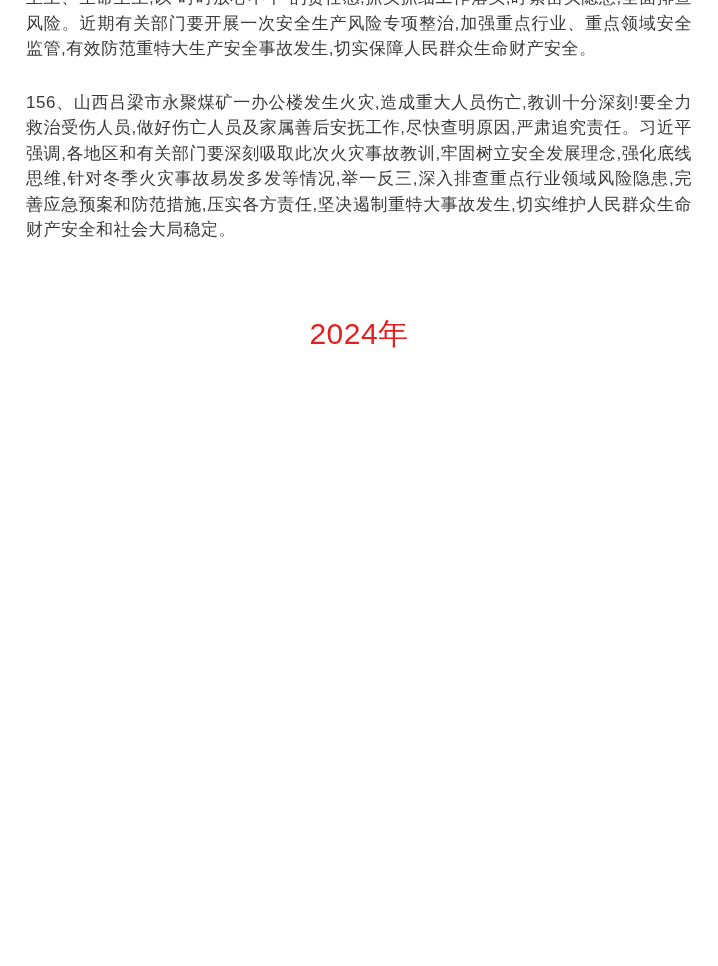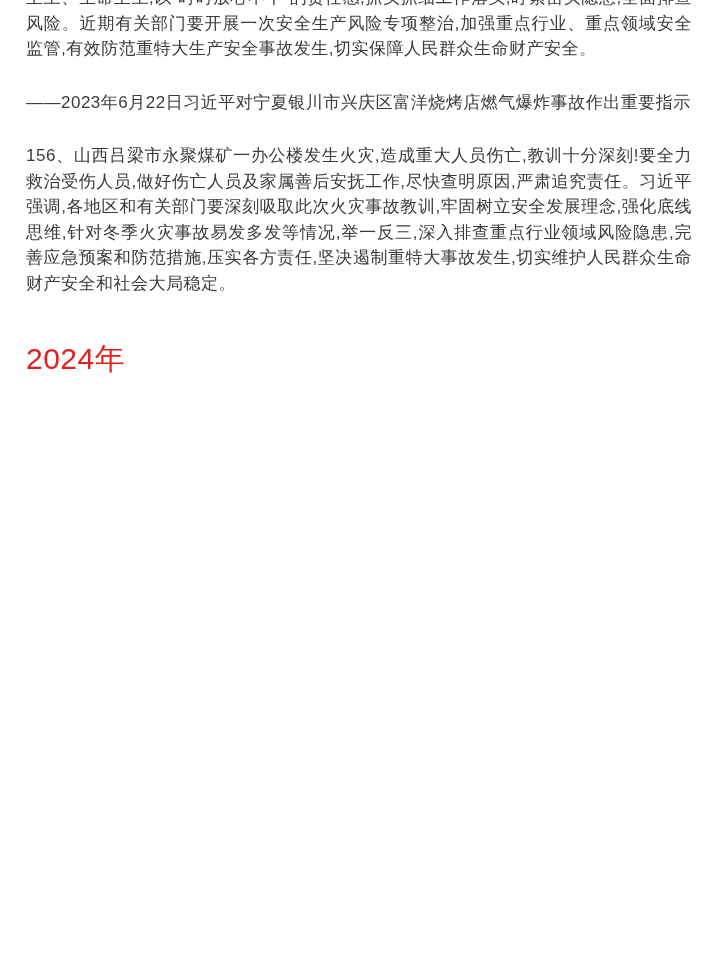--- a/index.html
+++ b/index.html
@@ -23,36 +23,35 @@
     letter-spacing: 0.5px;
   }
   .para {
     margin: 28px 0;
   }
   
   .clip-first {
     margin-top: -15px;
   }
   .year-heading {
-    margin: 44px 0 30px 0;
+    margin: 72px 0 30px 0;
     font-size: 30px;
     line-height: 38px;
     font-weight: 400;
     color: #e22020;
-    text-align: left;
+    text-align: center;
   }
 </style>
 </head>
 <body>
 
 <div class="article">
 
   <p class="para clip-first">至上、生命至上,以“时时放心不下”的责任感,抓实抓细工作落实,盯紧苗头隐患,全面排查风险。近期有关部门要开展一次安全生产风险专项整治,加强重点行业、重点领域安全监管,有效防范重特大生产安全事故发生,切实保障人民群众生命财产安全。</p>
 
-  <p class="para">——2023年6月22日习近平对宁夏银川市兴庆区富洋烧烤店燃气爆炸事故作出重要指示</p>
 
   <p class="para">156、山西吕梁市永聚煤矿一办公楼发生火灾,造成重大人员伤亡,教训十分深刻!要全力救治受伤人员,做好伤亡人员及家属善后安抚工作,尽快查明原因,严肃追究责任。习近平强调,各地区和有关部门要深刻吸取此次火灾事故教训,牢固树立安全发展理念,强化底线思维,针对冬季火灾事故易发多发等情况,举一反三,深入排查重点行业领域风险隐患,完善应急预案和防范措施,压实各方责任,坚决遏制重特大事故发生,切实维护人民群众生命财产安全和社会大局稳定。</p>
 
 
 
   <h2 class="year-heading">2024年</h2>
 
 
 
 </div>

